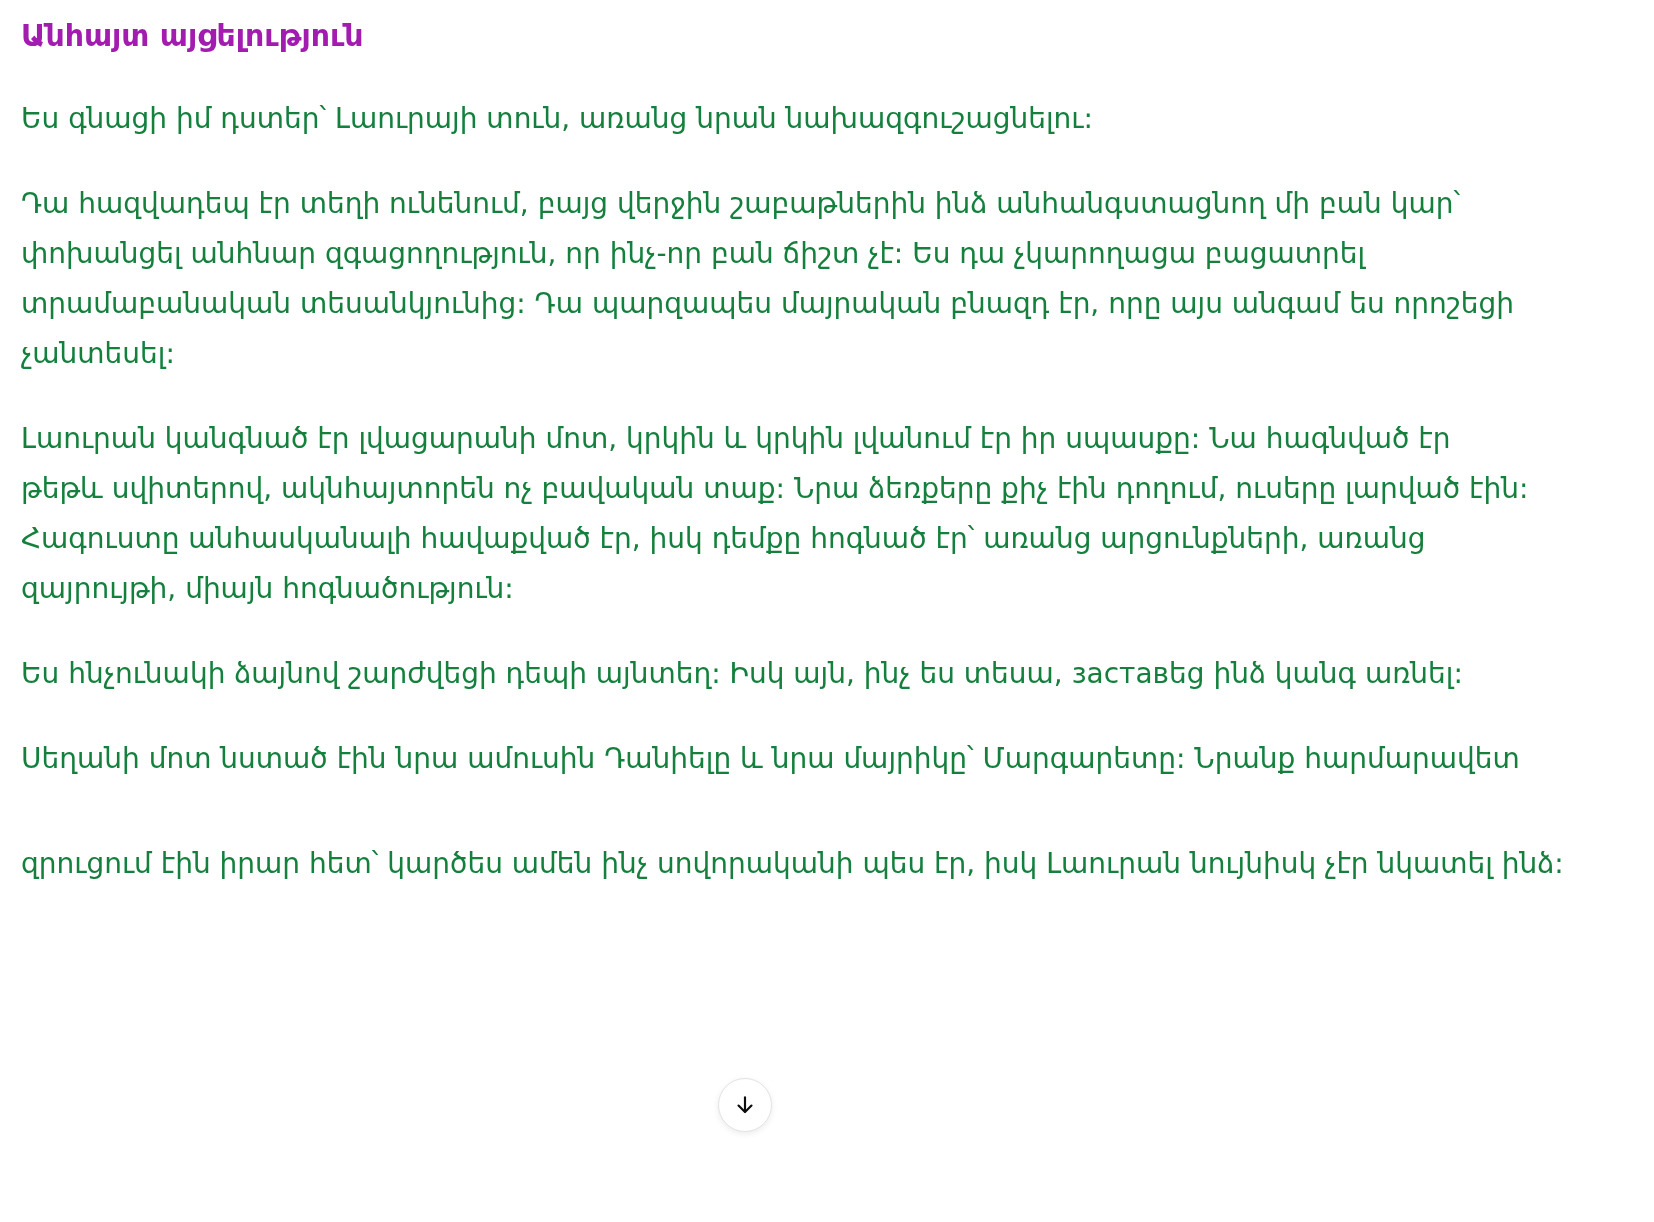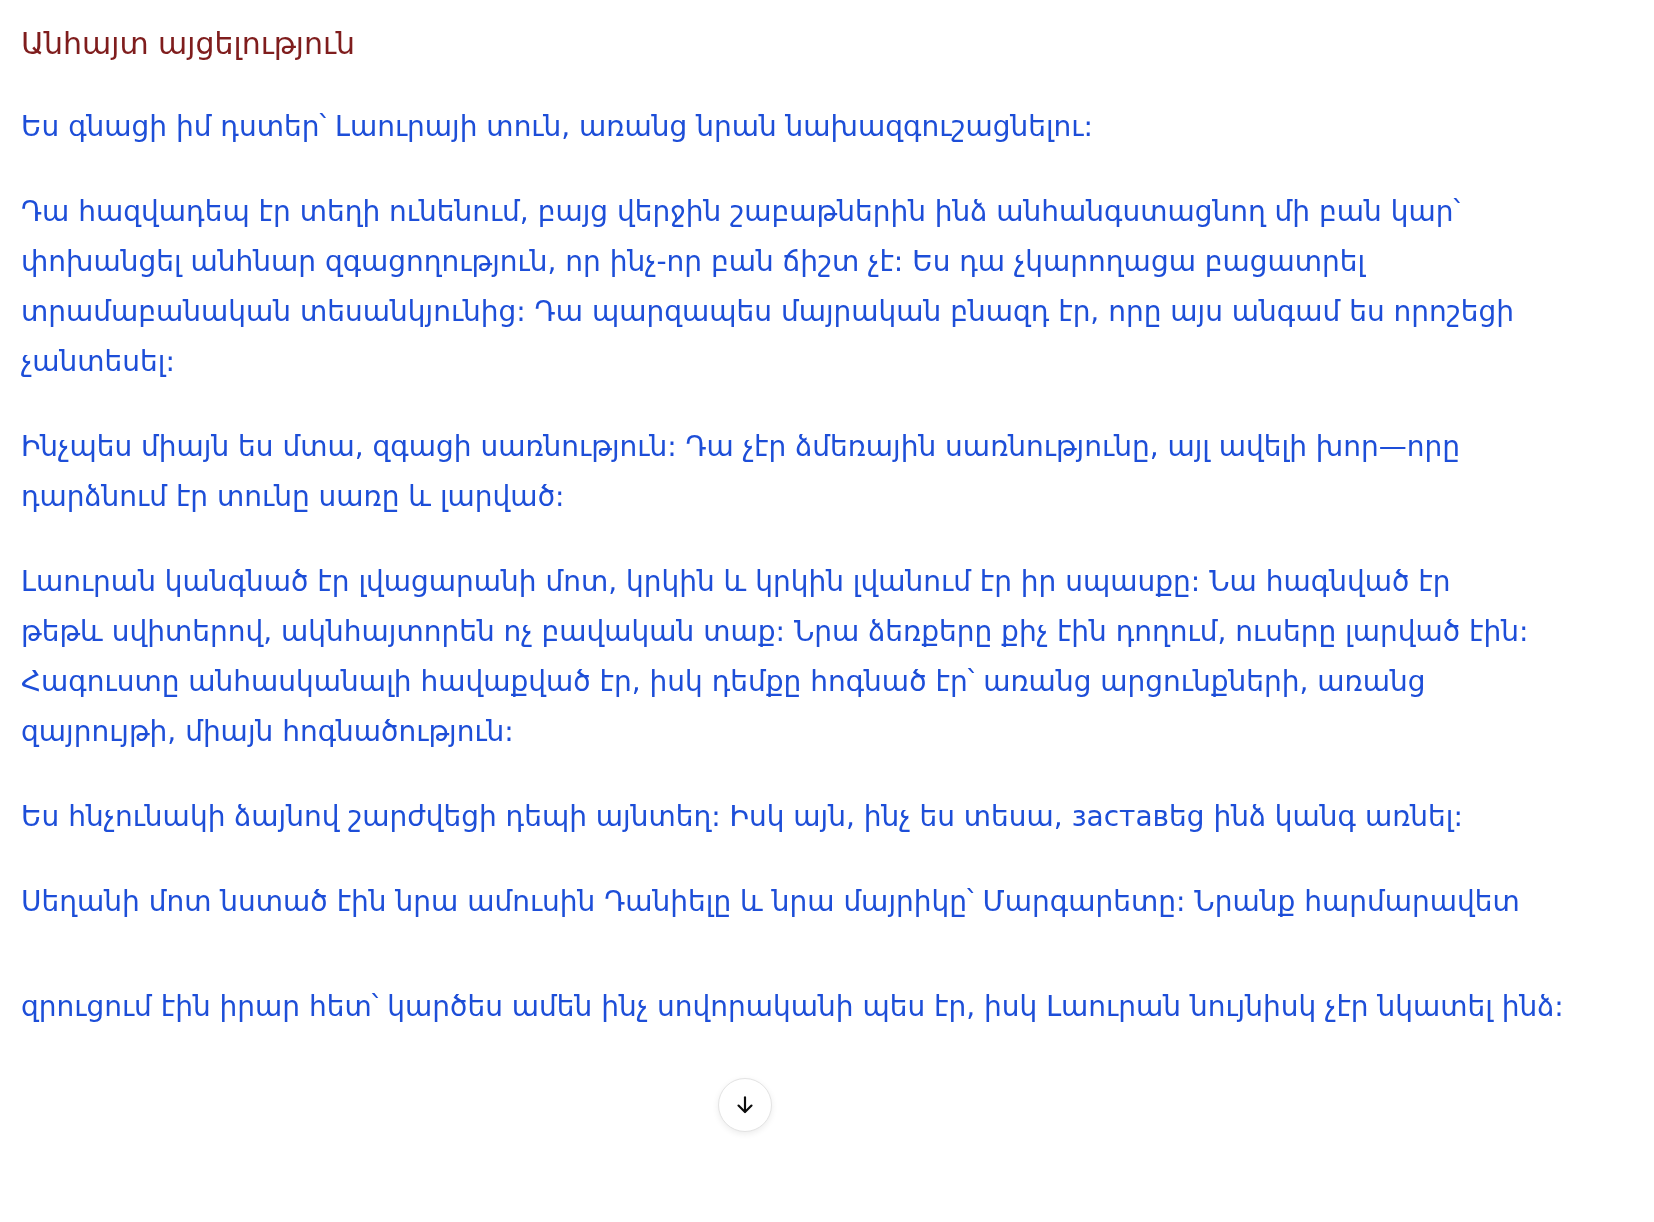--- a/index.html
+++ b/index.html
@@ -15,30 +15,30 @@
     font-family: "DejaVu Sans", sans-serif;
     color: #0d0d0d;
     position: relative;
   }
   .content {
     padding: 6px 24px 0 21px;
   }
   h1.msg-title {
     font-size: 30px;
     line-height: 36px;
-    font-weight: 400;
-    margin: 20px 0 40px 0;
-    color: #7f1d1d;
+    font-weight: 700;
+    margin: 12px 0 40px 0;
+    color: #a21caf;
   }
   p.para {
     font-size: 28px;
     line-height: 50px;
     margin: 0 0 35px 0;
     white-space: pre;
-    color: #1d4ed8;
+    color: #15803d;
   }
   p.para.gap-lg {
     margin-bottom: 55px;
   }
   p.para.clipped {
     margin-bottom: 0;
   }
   .scroll-btn {
     position: absolute;
     left: 718px;
@@ -63,22 +63,20 @@
 </head>
 <body>
 
 <div class="content">
   <h1 class="msg-title">Անհայտ այցելություն</h1>
   <p class="para">Ես գնացի իմ դստեր՝ Լաուրայի տուն, առանց նրան նախազգուշացնելու:</p>
   <p class="para">Դա հազվադեպ էր տեղի ունենում, բայց վերջին շաբաթներին ինձ անհանգստացնող մի բան կար՝
 փոխանցել անհնար զգացողություն, որ ինչ-որ բան ճիշտ չէ: Ես դա չկարողացա բացատրել
 տրամաբանական տեսանկյունից: Դա պարզապես մայրական բնազդ էր, որը այս անգամ ես որոշեցի
 չանտեսել:</p>
-  <p class="para">Ինչպես միայն ես մտա, զգացի սառնություն: Դա չէր ձմեռային սառնությունը, այլ ավելի խոր—որը
-դարձնում էր տունը սառը և լարված:</p>
   <p class="para">Լաուրան կանգնած էր լվացարանի մոտ, կրկին և կրկին լվանում էր իր սպասքը: Նա հագնված էր
 թեթև սվիտերով, ակնհայտորեն ոչ բավական տաք: Նրա ձեռքերը քիչ էին դողում, ուսերը լարված էին:
 Հագուստը անհասկանալի հավաքված էր, իսկ դեմքը հոգնած էր՝ առանց արցունքների, առանց
 զայրույթի, միայն հոգնածություն:</p>
   <p class="para">Ես հնչունակի ձայնով շարժվեցի դեպի այնտեղ: Իսկ այն, ինչ ես տեսա, заставեց ինձ կանգ առնել:</p>
   <p class="para gap-lg">Սեղանի մոտ նստած էին նրա ամուսին Դանիելը և նրա մայրիկը՝ Մարգարետը: Նրանք հարմարավետ</p>
   <p class="para clipped">զրուցում էին իրար հետ՝ կարծես ամեն ինչ սովորականի պես էր, իսկ Լաուրան նույնիսկ չէր նկատել ինձ:</p>
 </div>
 
 <button class="scroll-btn" aria-label="Scroll to bottom">

